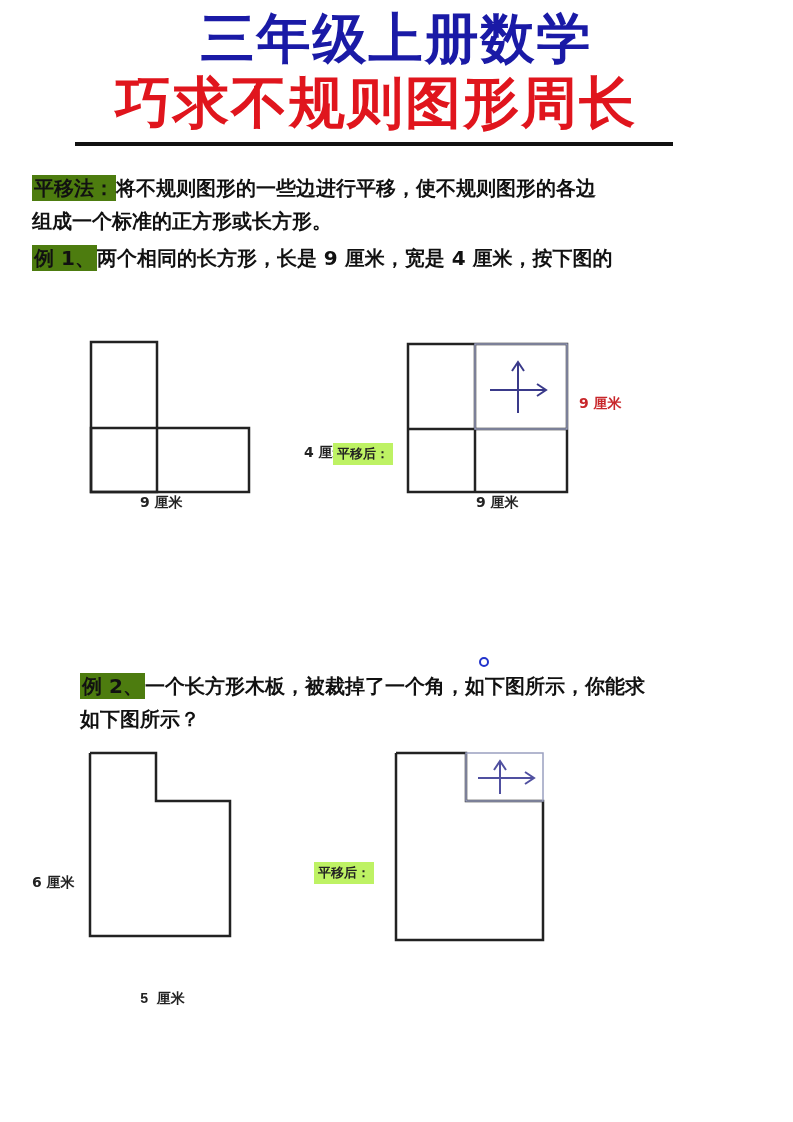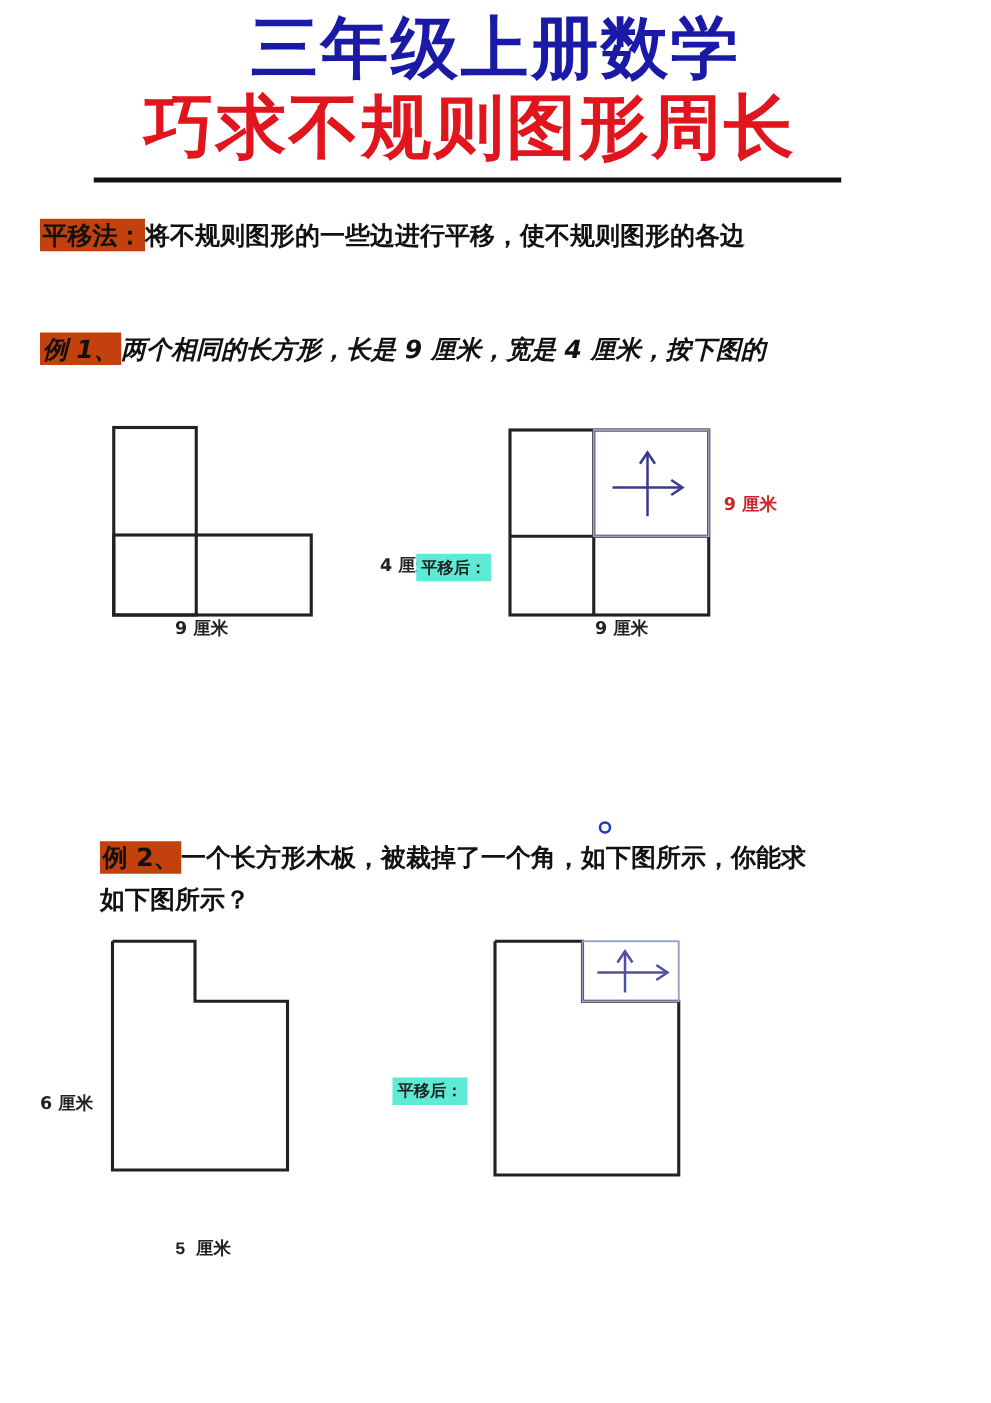--- a/index.html
+++ b/index.html
@@ -4,39 +4,40 @@
 <style>
   html, body { margin:0; padding:0; background:#ffffff; }
   body { width:793px; height:1122px; position:relative; overflow:hidden;
          font-family:"DejaVu Sans", sans-serif; color:#111; }
   .title1 { position:absolute; left:0; width:793px; top:6px; text-align:center;
             font-size:54px; font-weight:bold; color:#1a1aa6; letter-spacing:2px; line-height:66px; }
   .title2 { position:absolute; left:0; width:752px; top:70px; text-align:center;
             font-size:56px; font-weight:bold; color:#e0151d; letter-spacing:2px; line-height:66px; }
   .title-rule { position:absolute; left:75px; top:142px; width:598px; height:4px; background:#111; }
   .para { position:absolute; left:32px; width:730px; font-size:20px; font-weight:bold; line-height:33px; }
-  .hl { background:#c2410c; padding:1px 2px; }
+  .hl { background:#4d7c0f; padding:1px 2px; }
   .svgwrap { position:absolute; left:0; top:0; }
   .lbl { position:absolute; font-size:14px; font-weight:bold; color:#222; }
   .lbl-red { color:#c8262a; }
-  .lbl-hl { background:#5eead4; padding:2px 4px; font-size:13px; }
+  .lbl-hl { background:#bef264; padding:2px 4px; font-size:13px; }
   .cursor { position:absolute; left:479px; top:657px; width:6px; height:6px; border:2px solid #2233cc; border-radius:50%; }
 </style>
 </head>
 <body>
 
 <div class="title1">三年级上册数学</div>
 <div class="title2">巧求不规则图形周长</div>
 <div class="title-rule"></div>
 
 <div class="para" style="top:172px;">
   <span class="hl">平移法：</span><span>将不规则图形的一些边进行平移，使不规则图形的各边</span><br>
+  <span>组成一个标准的正方形或长方形。</span>
 </div>
 
-<div class="para" style="top:263px;font-style:italic;">
+<div class="para" style="top:242px;">
   <span class="hl">例 1、</span><span>两个相同的长方形，长是 9 厘米，宽是 4 厘米，按下图的</span><br>
 </div>
 
 <div class="para" style="top:670px;margin-left:48px;">
   <span class="hl">例 2、</span><span>一个长方形木板，被裁掉了一个角，如下图所示，你能求</span><br>
   <span>如下图所示？</span>
 </div>
 
 <svg class="svgwrap" width="793" height="1122">
 

